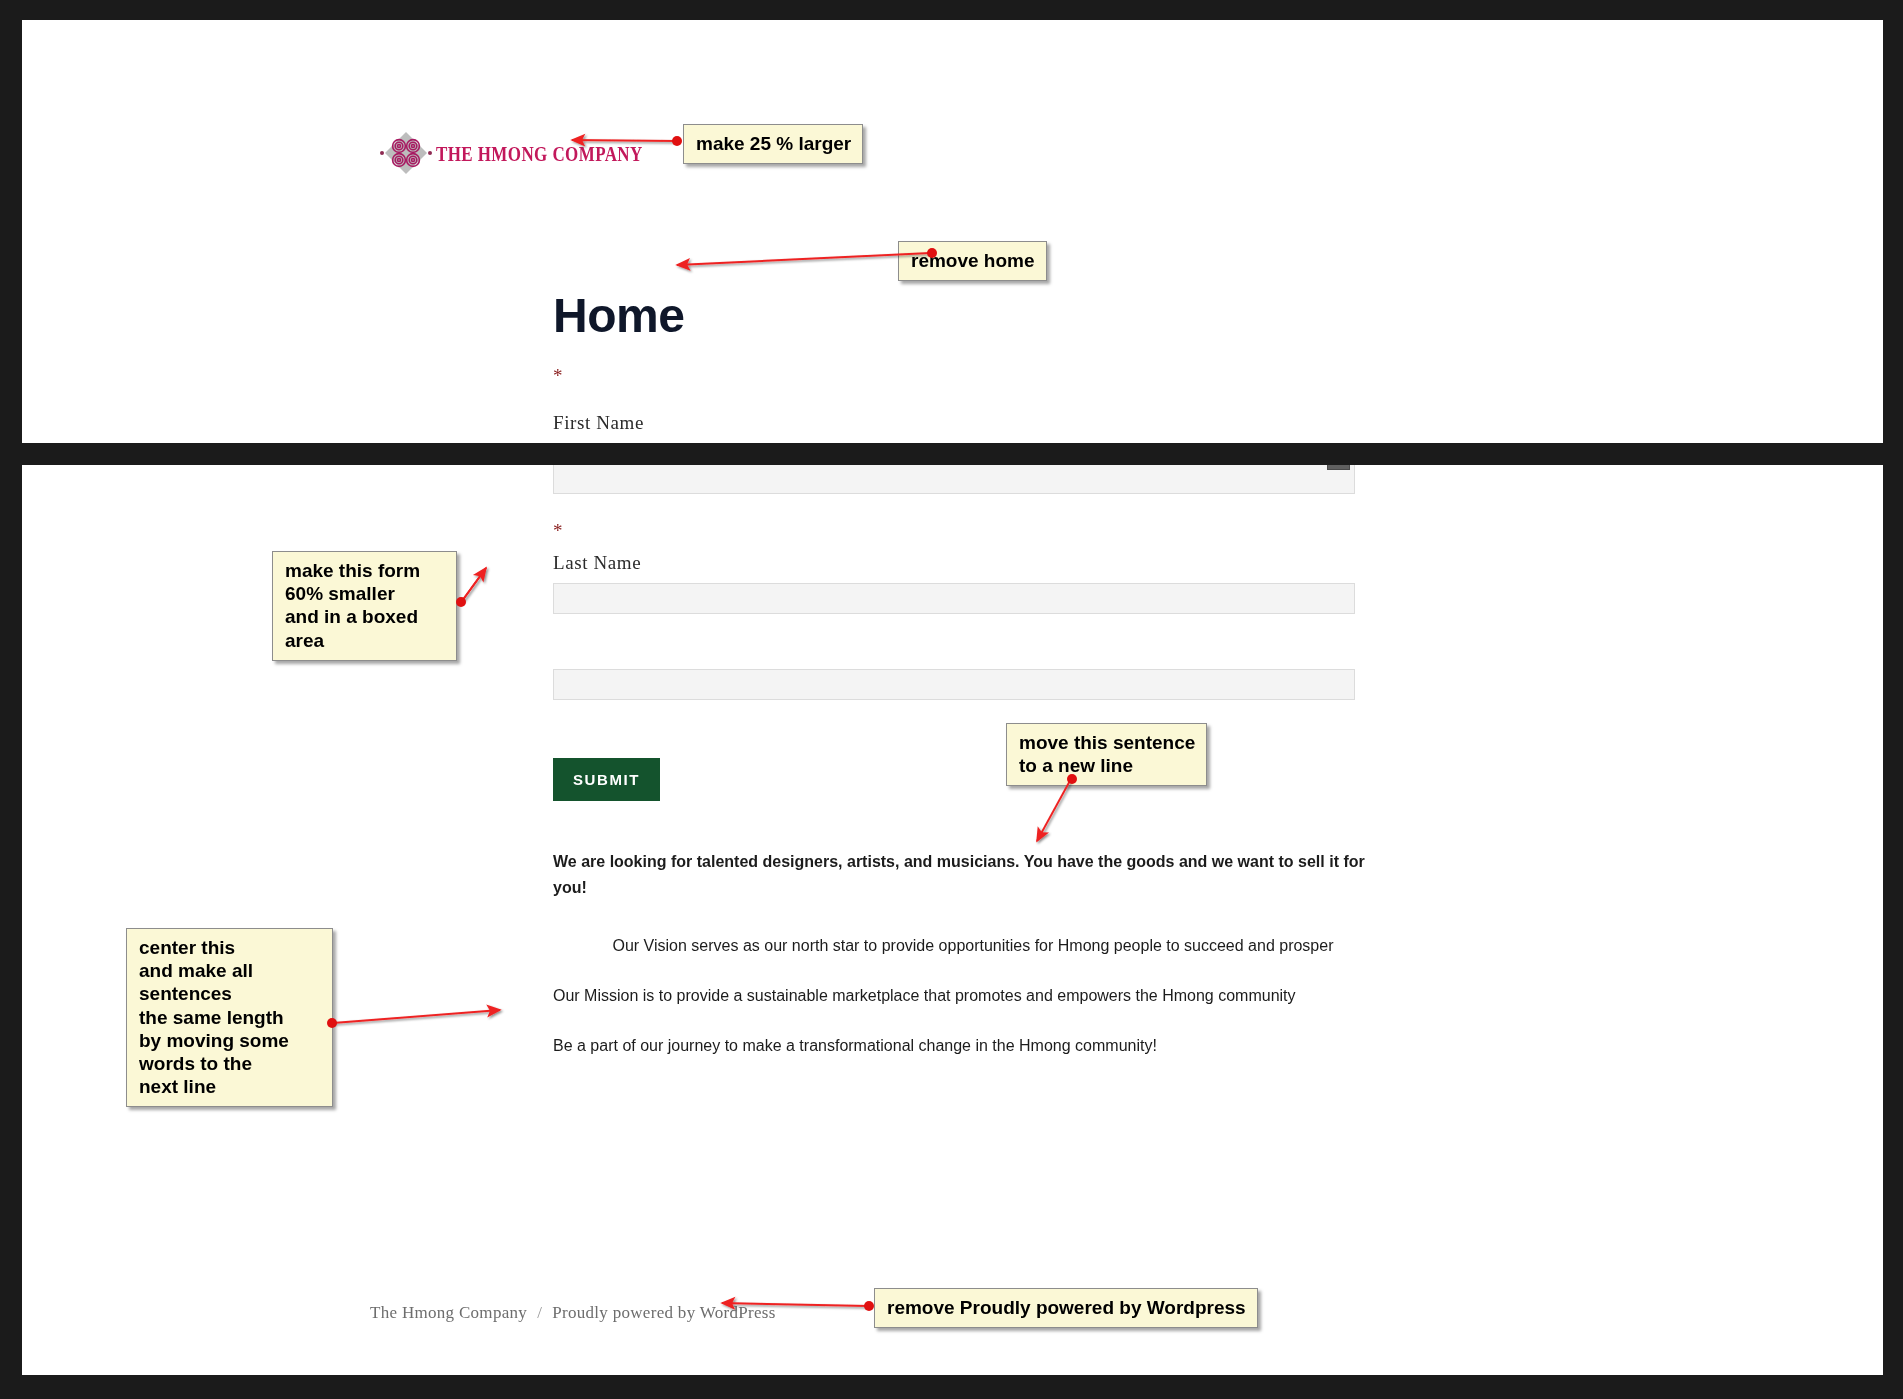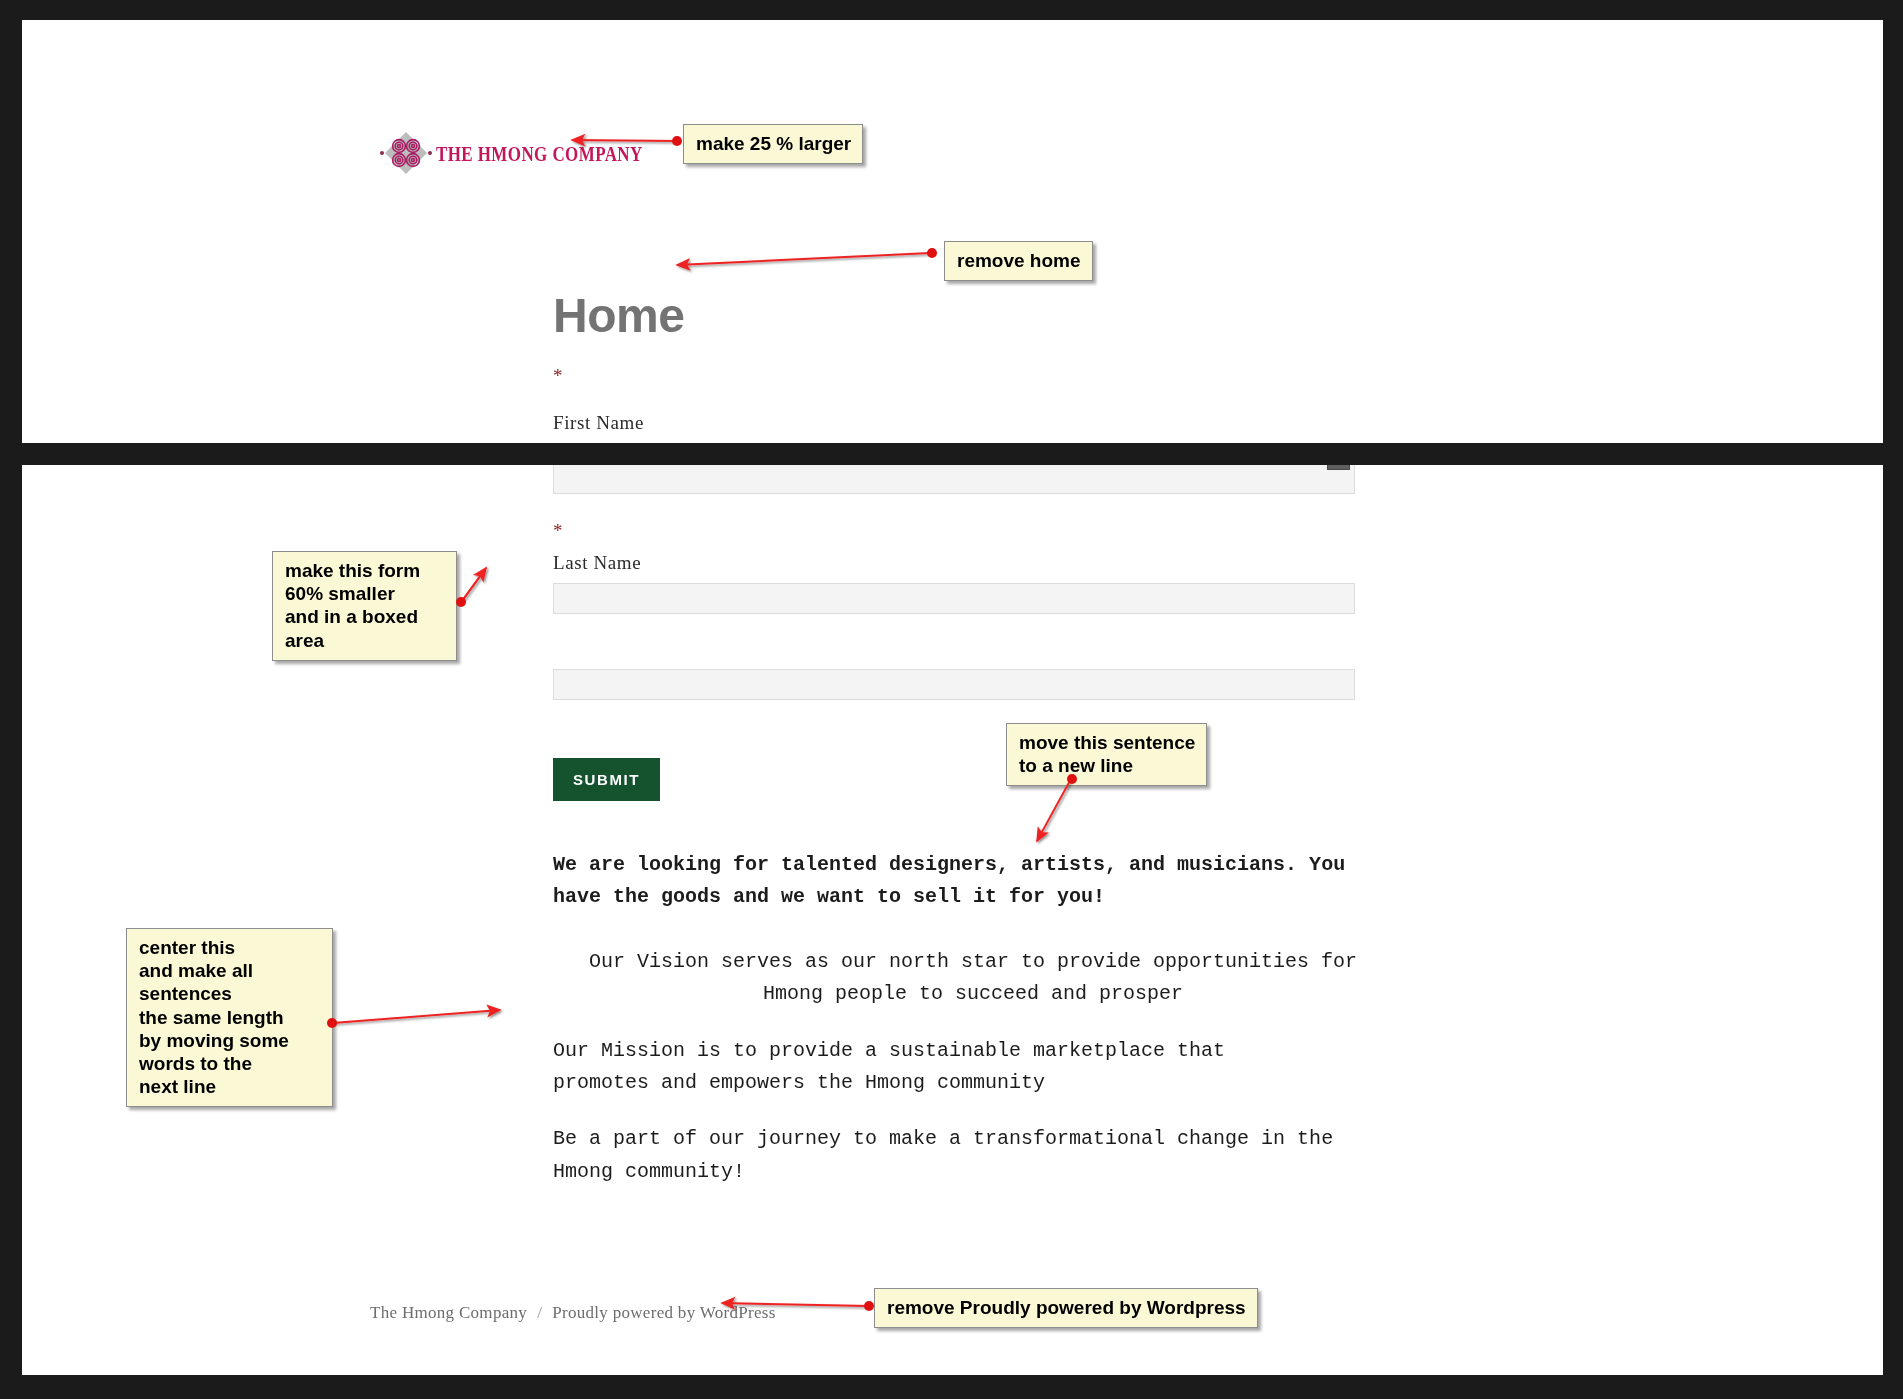--- a/index.html
+++ b/index.html
@@ -26,21 +26,21 @@
     font-weight:bold;color:#c2185b;letter-spacing:.4px;
     font-size:17px;line-height:1;margin-left:4px;
     transform:scaleY(1.28);transform-origin:left center;
     white-space:nowrap;
   }
 
   
   .page-title{
     position:absolute;left:531px;top:240px;
     font-family:"Liberation Sans", sans-serif;
-    font-size:48px;font-weight:bold;color:#737373;letter-spacing:-.5px;
+    font-size:48px;font-weight:bold;color:#0f172a;letter-spacing:-.5px;
     line-height:1;
   }
 
   
   .form-col{position:absolute;left:531px;width:802px;}
   .req-star{color:#8a1f1f;font-size:19px;line-height:1;font-family:"Liberation Serif",serif;}
   .fld-label{
     font-family:"Liberation Serif", serif;
     font-size:19px;color:#2b2b2b;letter-spacing:.6px;
   }
@@ -57,22 +57,22 @@
   }
   .submit-btn{
     font-family:"Liberation Sans", sans-serif;
     background:#14532d;color:#fff;border:0;
     font-size:15px;font-weight:bold;letter-spacing:1.6px;
     padding:13px 20px;cursor:pointer;
   }
 
   
   .copy{
-    font-family:Liberation Mono, monospace;
-    font-size:20px;line-height:1.62;color:#1c1c1c;
+    font-family:Liberation Sans, sans-serif;
+    font-size:16px;line-height:1.62;color:#1c1c1c;
     width:840px;
   }
   .copy.bold{font-weight:bold;}
 
   
   .site-footer{
     position:absolute;left:348px;
     font-family:"Liberation Serif", serif;
     font-size:17px;color:#6d6d6d;letter-spacing:.3px;
     display:flex;align-items:center;gap:10px;
@@ -206,21 +206,21 @@
     <circle cx="677" cy="141" r="5"></circle>
     <circle cx="932" cy="253" r="5"></circle>
     <circle cx="461" cy="602" r="5"></circle>
     <circle cx="1072" cy="779" r="5"></circle>
     <circle cx="332" cy="1023" r="5"></circle>
     <circle cx="869" cy="1306" r="5"></circle>
   </g>
 </svg>
 
 <div class="note" style="left:683px;top:124px;">make 25 % larger</div>
-<div class="note" style="left:944px;top:241px;">remove home</div>
+<div class="note" style="left:898px;top:241px;">remove home</div>
 <div class="note" style="left:272px;top:551px;width:160px;">make this form
 60% smaller
 and in a boxed
 area</div>
 <div class="note" style="left:1006px;top:723px;">move this sentence
 to a new line</div>
 <div class="note" style="left:126px;top:928px;width:182px;">center this
 and make all
 sentences
 the same length

